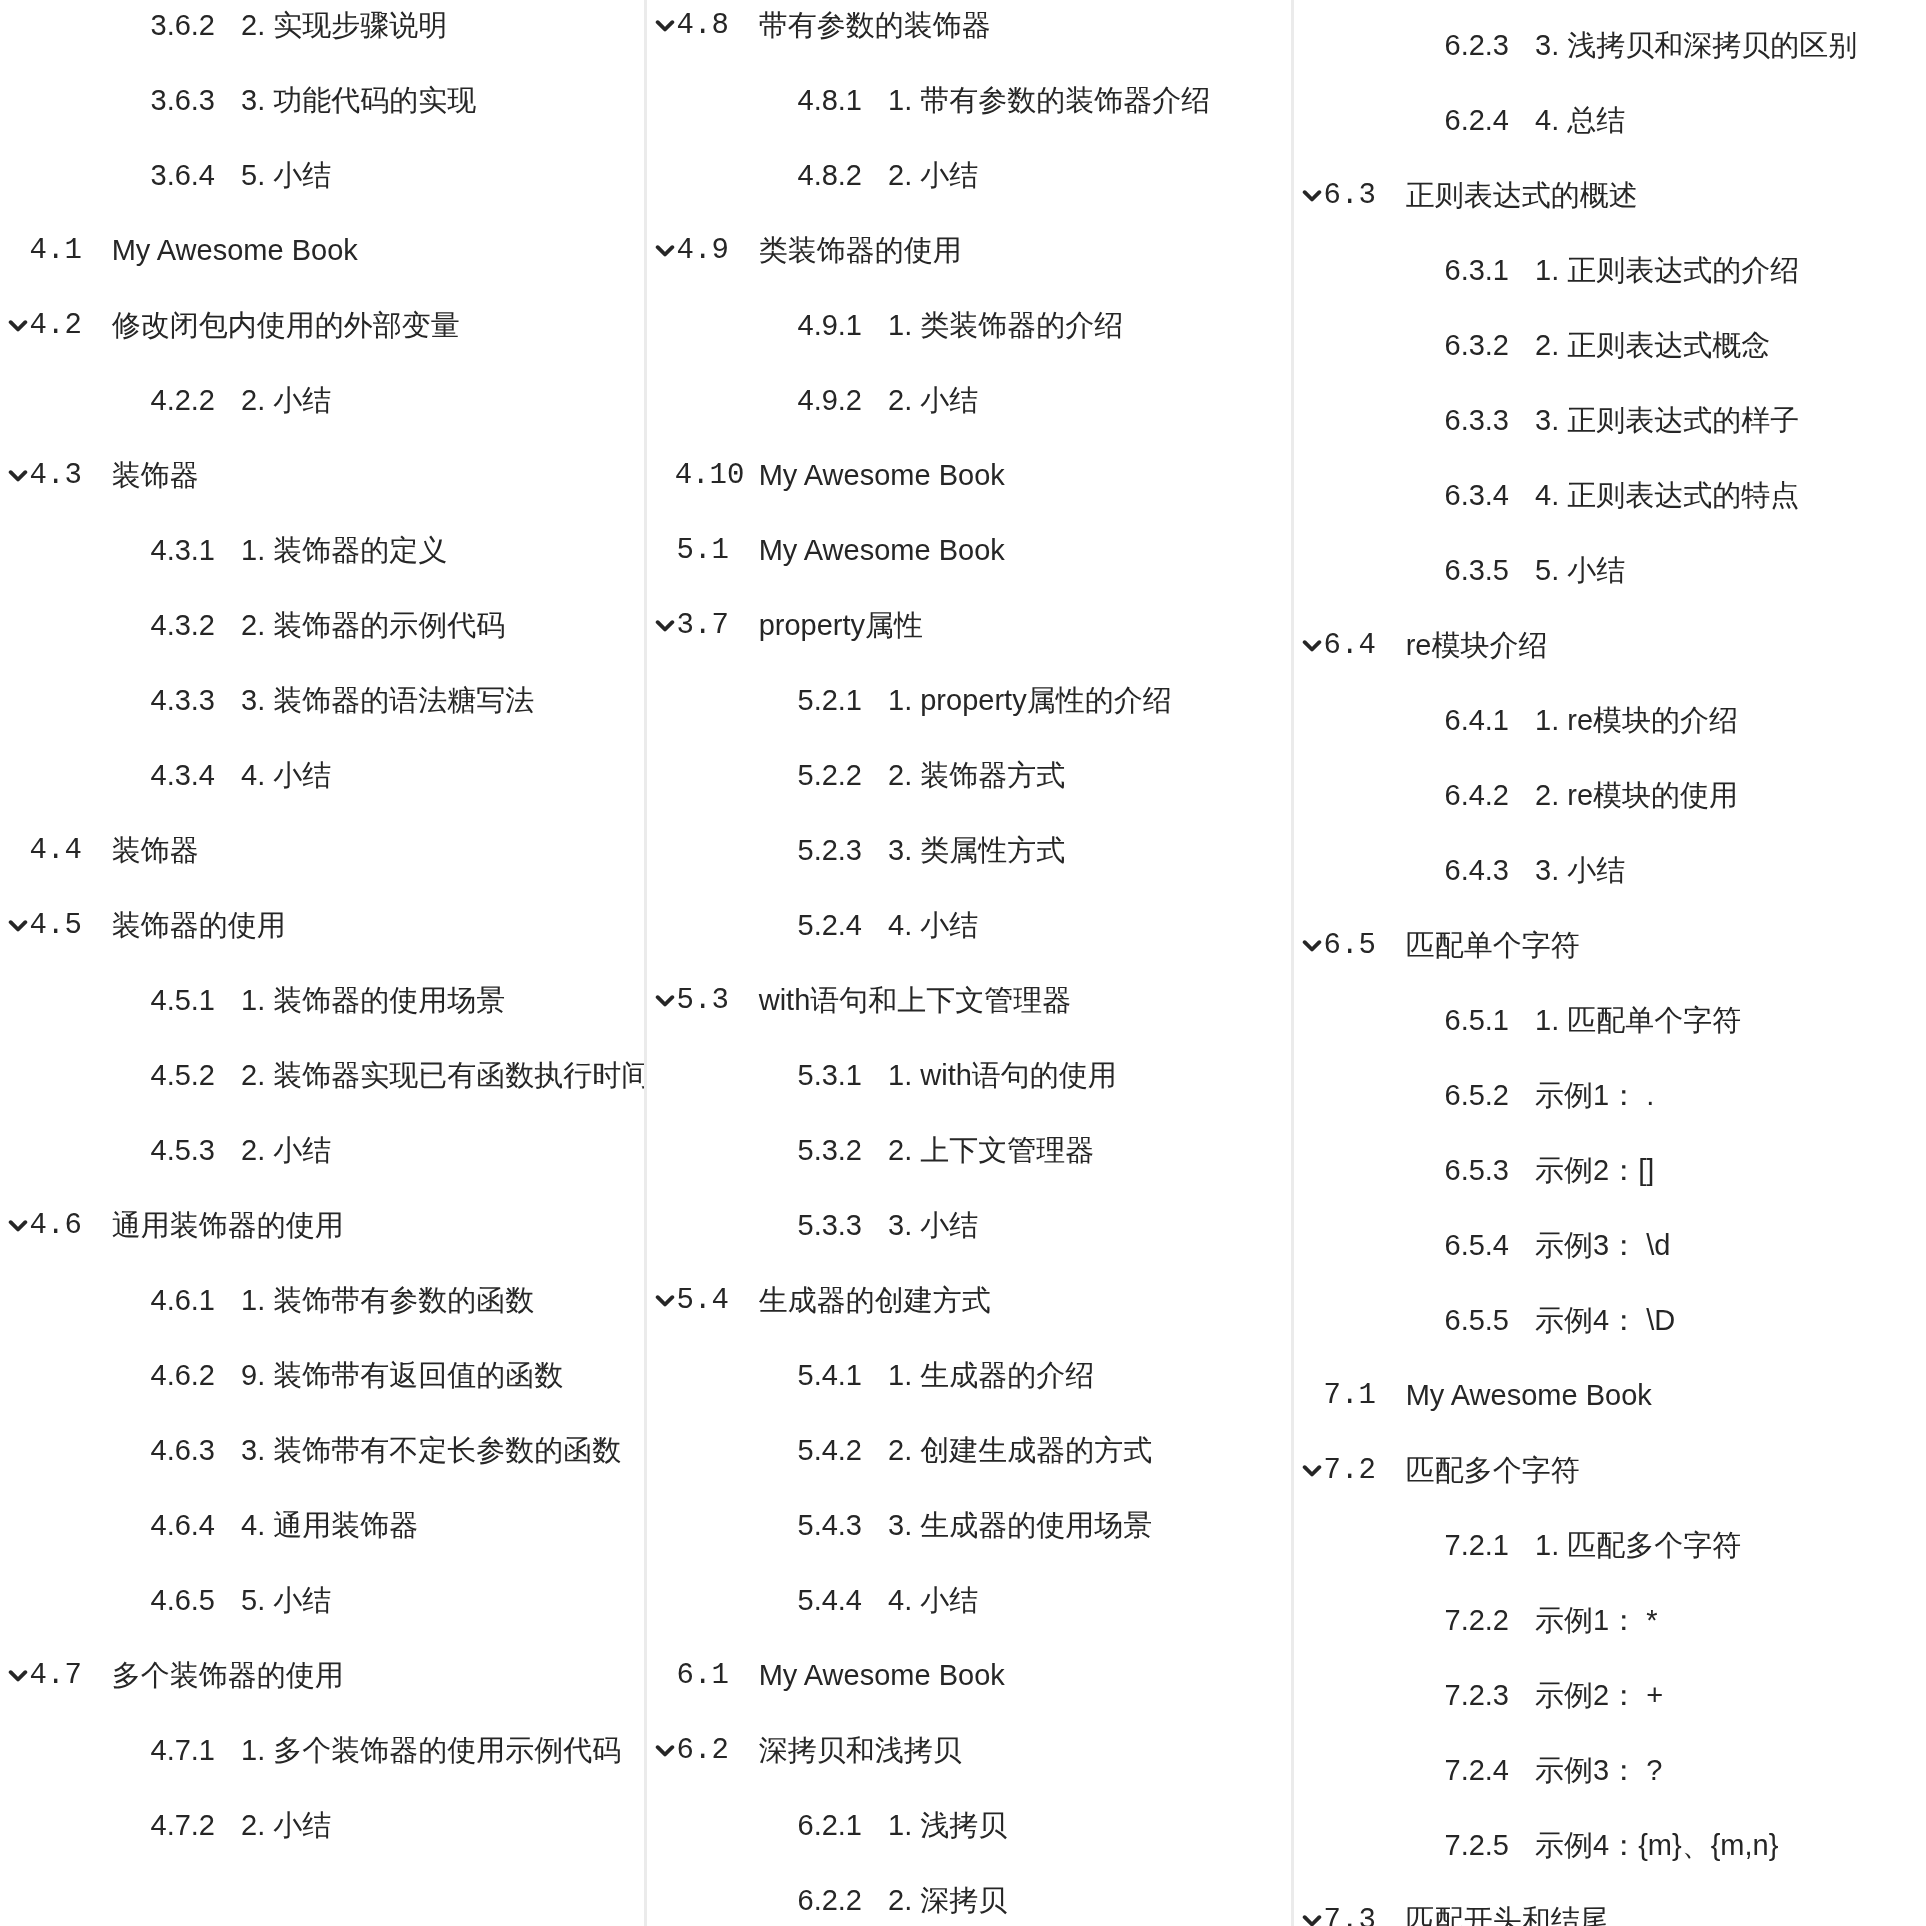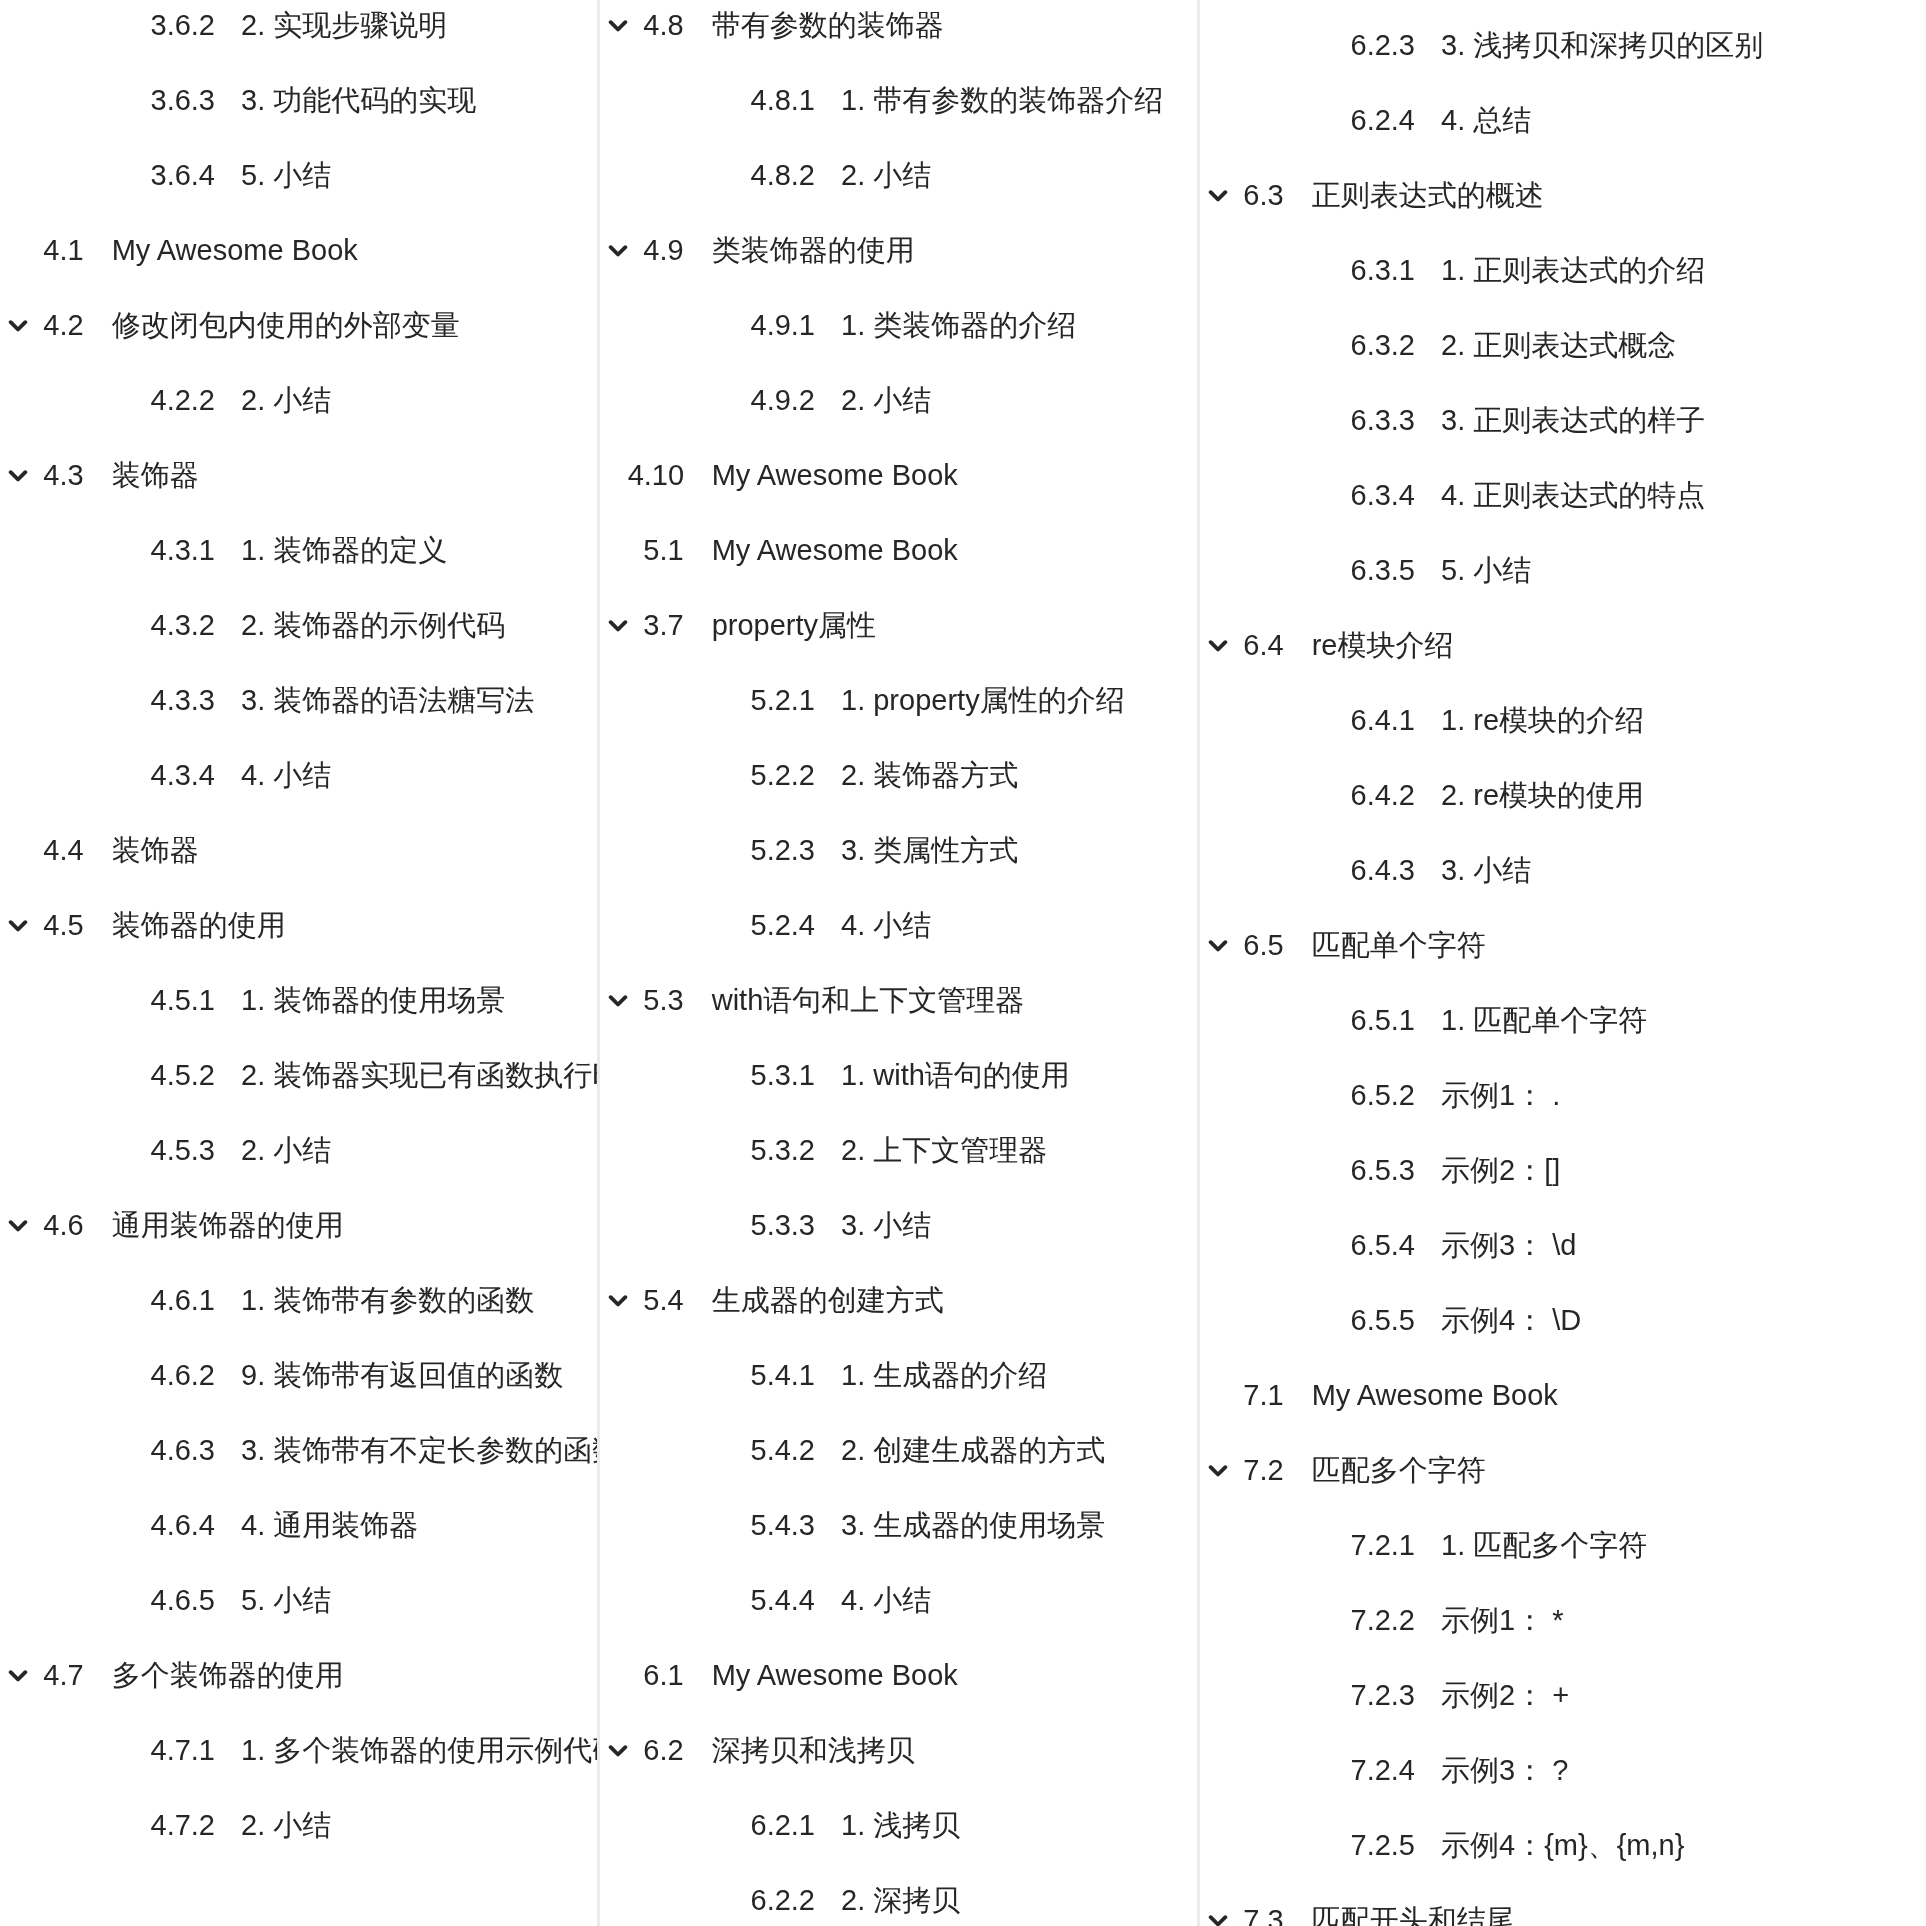--- a/index.html
+++ b/index.html
@@ -23,21 +23,21 @@
   .columns {
     display: flex;
     width: 1926px;
     height: 1926px;
   }
   .col {
     overflow: hidden;
     height: 1926px;
   }
   .col.bordered {
-    width: 600px;
+    width: 647px;
     border-right: 3.2px solid var(--divider-color);
   }
   .col.last {
     flex: 1 1 auto;
     margin-top: 20px;
   }
   .col-inner {
     margin-top: -11.6px;
   }
   .row {
@@ -57,21 +57,22 @@
     display: flex;
     align-items: center;
     justify-content: center;
   }
   .chev {
     display: block;
   }
   .num1 {
     flex: 0 0 auto;
     width: 56px;
-    text-align: right;
+    text-align: center;
+    font-family: Liberation Mono, monospace;
   }
   .row.l1 .title {
     margin-left: 28px;
   }
   .num2 {
     flex: 0 0 auto;
     width: 215px;
     text-align: right;
   }
   .row.l2 .title {

